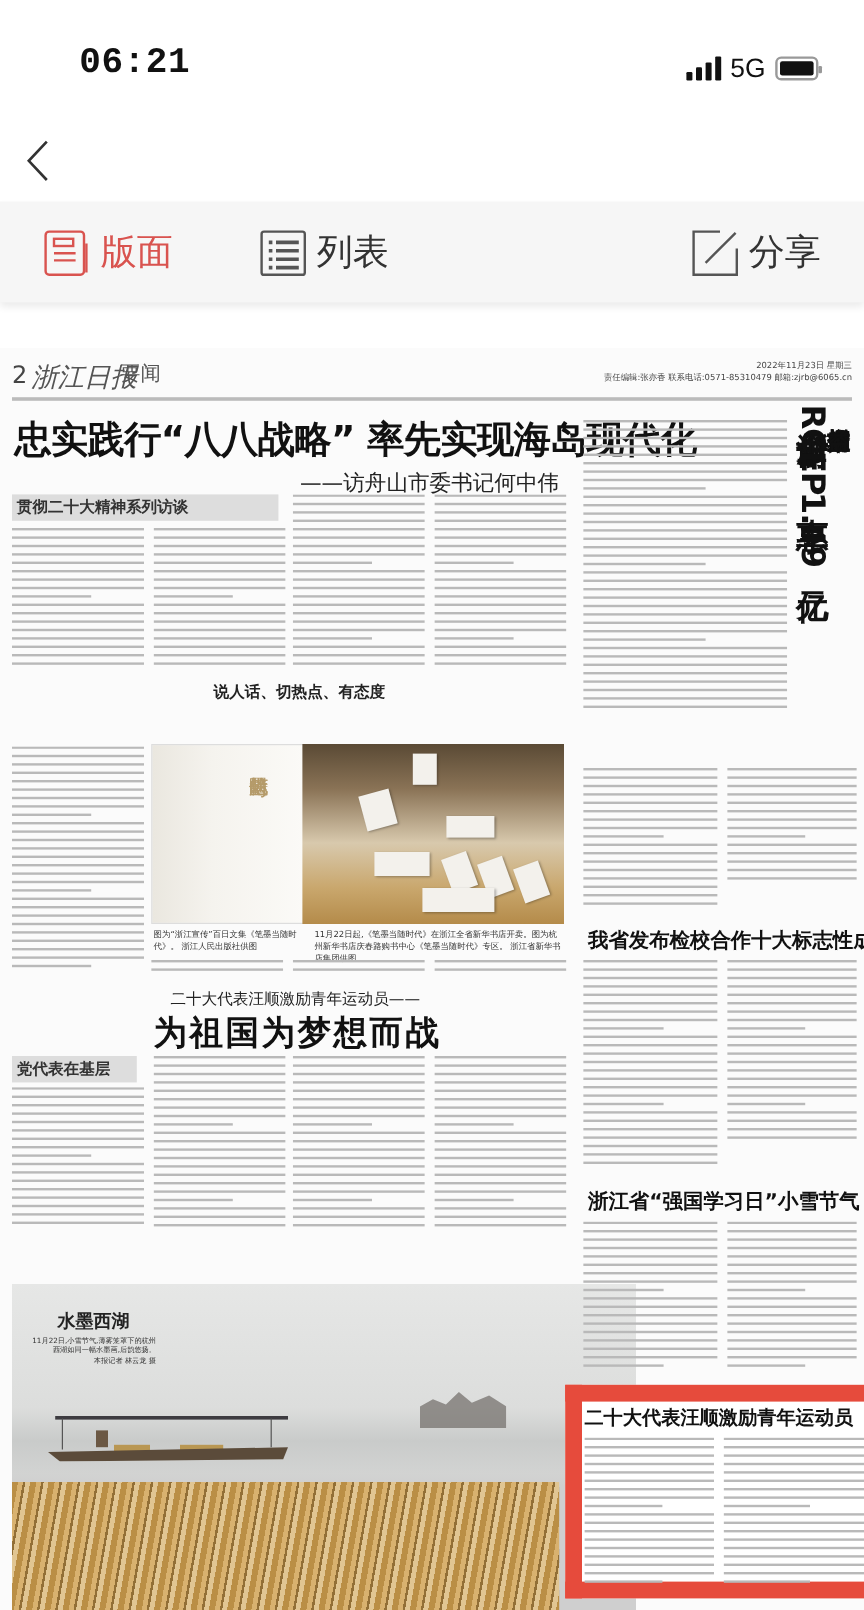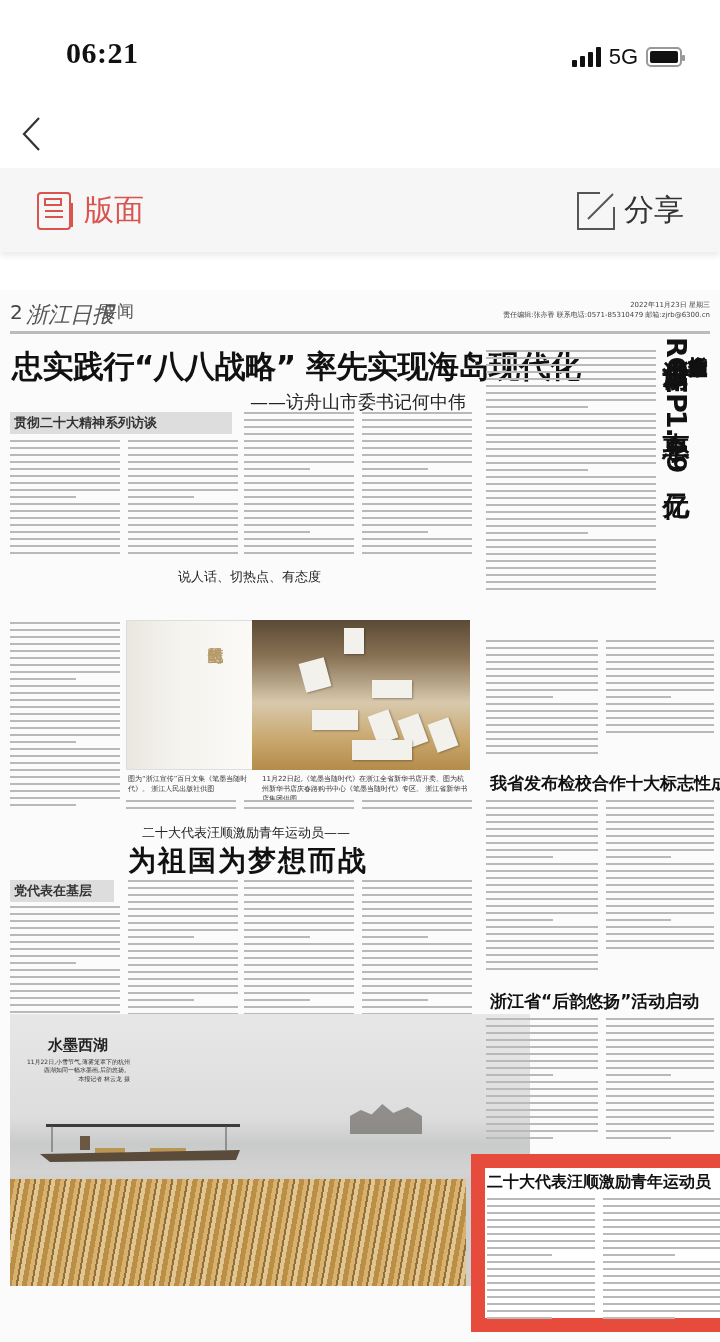--- a/index.html
+++ b/index.html
@@ -1,21 +1,21 @@
 <!DOCTYPE html>
 <html><head>
 <meta charset="utf-8">
 <style>
   * { box-sizing: border-box; margin: 0; padding: 0; }
   html, body { width: 720px; height: 1342px; overflow: hidden; background: #ffffff; }
   body { font-family: "DejaVu Sans", "Liberation Sans", sans-serif; color: #111; position: relative; }
 
   
   .status-bar { position: absolute; left: 0; top: 0; width: 720px; height: 100px; }
-  .status-time { position: absolute; left: 66px; top: 36px; font-size: 30px; font-weight: bold; font-family: Liberation Serif, serif; letter-spacing: 0.5px; }
+  .status-time { position: absolute; left: 66px; top: 36px; font-size: 30px; font-weight: bold; font-family: Liberation Mono, monospace; letter-spacing: 0.5px; }
   .status-right { position: absolute; right: 38px; top: 44px; display: flex; align-items: center; gap: 8px; }
   .signal { display: flex; align-items: flex-end; gap: 3px; height: 20px; }
   .signal span { width: 5px; background: #111; border-radius: 1px; display: block; }
   .net-label { font-size: 22px; font-family: "Liberation Sans", sans-serif; }
   .battery { width: 36px; height: 20px; border: 2px solid #999; border-radius: 5px; padding: 2px; position: relative; }
   .battery-fill { width: 100%; height: 100%; background: #111; border-radius: 2px; }
   .battery::after { content: ""; position: absolute; right: -5px; top: 6px; width: 3px; height: 6px; background: #999; border-radius: 1px; }
 
   
   .nav-bar { position: absolute; left: 0; top: 100px; width: 720px; height: 68px; }
@@ -50,21 +50,21 @@
 
   .caption { position: absolute; font-size: 7px; color: #333; }
 
   
   .book-photo { position: absolute; left: 126px; top: 330px; width: 128px; height: 150px; background: linear-gradient(90deg,#eae7df 0%,#f5f3ee 40%,#fbfaf7 100%); border: 1px solid #ddd; }
   .book-title { position: absolute; left: 80px; top: 14px; writing-mode: vertical-rl; font-family: "DejaVu Serif", serif; font-size: 16px; color: #b59b6a; line-height: 1.1; }
   .store-photo { position: absolute; left: 252px; top: 330px; width: 218px; height: 150px; background:
      linear-gradient(180deg,#5a4a35 0%,#8a7356 25%,#d8c9ad 55%,#c9a76d 80%,#b48b4a 100%); overflow: hidden; }
   .store-photo .box { position: absolute; background: #f3f1ec; box-shadow: 1px 1px 2px rgba(0,0,0,0.3); }
 
-  .lake-photo { position: absolute; left: 10px; top: 724px; width: 520px; height: 272px; overflow: hidden;
+  .lake-photo { position: absolute; left: 10px; top: 780px; width: 520px; height: 272px; overflow: hidden;
      background: linear-gradient(180deg,#e6e7e6 0%,#dcdddc 38%,#c9cbca 48%,#d2d3d2 58%,#cfcfcf 62%); }
   .reeds { position: absolute; left: 0; top: 165px; width: 456px; height: 107px;
      background: repeating-linear-gradient(100deg,#b98b3e 0 5px,#d9b06a 5px 9px,#8f6a2e 9px 11px,#e2c58f 11px 15px); opacity: 0.95; }
   .boat { position: absolute; left: 30px; top: 108px; width: 200px; height: 40px; }
   .pavilion { position: absolute; left: 340px; top: 90px; width: 72px; height: 30px; background: #6f6b66; opacity: 0.7; clip-path: polygon(0 100%,0 40%,15% 20%,30% 35%,45% 0,60% 30%,80% 10%,100% 40%,100% 100%); }
   .lake-title { position: absolute; left: 38px; top: 22px; font-size: 15px; font-weight: bold; color: #222; }
   .lake-caption { position: absolute; left: 14px; top: 44px; width: 106px; font-size: 6px; color: #333; line-height: 1.4; text-align: right; }
 
   .highlight-box { position: absolute; left: 471px; top: 864px; width: 249px; height: 178px; border: 14px solid #e64b3c; border-right: none; background: #fff; }
 </style>
@@ -99,36 +99,54 @@
   <div class="tool active" style="left:36px">
     <svg width="40" height="40" viewBox="0 0 40 40">
       <rect x="2" y="2" width="32" height="36" rx="3" fill="none" stroke="#d9534f" stroke-width="2"></rect>
       <rect x="9" y="8" width="16" height="6" fill="none" stroke="#d9534f" stroke-width="2"></rect>
       <line x1="9" y1="20" x2="27" y2="20" stroke="#d9534f" stroke-width="2"></line>
       <line x1="9" y1="26" x2="27" y2="26" stroke="#d9534f" stroke-width="2"></line>
       <line x1="36" y1="12" x2="36" y2="36" stroke="#d9534f" stroke-width="2"></line>
     </svg>
     <span class="tool-label">版面</span>
   </div>
+  <div class="tool" style="left:216px">
+    <svg width="40" height="40" viewBox="0 0 40 40">
+      <rect x="2" y="2" width="36" height="36" rx="2" fill="none" stroke="#555" stroke-width="2"></rect>
+      <g stroke="#555" stroke-width="3">
+          <line x1="8" y1="11" x2="11" y2="11"></line>
+          <line x1="8" y1="18" x2="11" y2="18"></line>
+          <line x1="8" y1="25" x2="11" y2="25"></line>
+          <line x1="8" y1="32" x2="11" y2="32"></line>
+        </g>
+      <g stroke="#555" stroke-width="3">
+          <line x1="14" y1="11" x2="33" y2="11"></line>
+          <line x1="14" y1="18" x2="33" y2="18"></line>
+          <line x1="14" y1="25" x2="33" y2="25"></line>
+          <line x1="14" y1="32" x2="33" y2="32"></line>
+        </g>
+    </svg>
+    <span class="tool-label">列表</span>
+  </div>
   <div class="tool" style="left:576px">
     <svg width="40" height="40" viewBox="0 0 40 40">
       <polyline points="24,2 2,2 2,38 38,38 38,16" fill="none" stroke="#555" stroke-width="2"></polyline>
       <line x1="12" y1="28" x2="37" y2="3" stroke="#555" stroke-width="2"></line>
     </svg>
     <span class="tool-label">分享</span>
   </div>
 </div>
 
 <div class="paper">
   <div class="masthead">
     <span class="page-no">2</span>
     <span class="paper-name">浙江日报</span>
     <span class="section-name">要闻</span>
     <span class="mast-date">2022年11月23日 星期三</span>
-    <span class="mast-editor">责任编辑:张亦香 联系电话:0571-85310479 邮箱:zjrb@6300.cn</span>
+    <span class="mast-editor">责任编辑:张亦香 联系电话:0571-85310479 邮箱:zjrb@6065.cn</span>
   </div>
   <div class="rule"></div>
 
   <div class="headline" style="left:12px;top:56px;font-size:31px;letter-spacing:-0.5px">忠实践行“八八战略” 率先实现海岛现代化</div>
   <div class="subhead" style="left:250px;top:100px;font-size:18px">——访舟山市委书记何中伟</div>
   <div class="kicker" style="left:10px;top:122px;width:222px">
       <span>贯彻二十大精神系列访谈</span>
     </div>
 
   <div class="col-text" style="left:10px;top:150px;width:110px;height:120px">
@@ -209,21 +227,21 @@
       <div class="line"></div>
       <div class="line"></div>
       <div class="line"></div>
       <div class="line"></div>
       <div class="line short"></div>
       <div class="line"></div>
       <div class="line"></div>
       <div class="line"></div>
     </div>
 
-  <div class="subhead" style="left:178px;top:278px;font-size:13px;font-weight:normal">说人话、切热点、有态度</div>
+  <div class="subhead" style="left:178px;top:278px;font-size:13px;font-weight:bold">说人话、切热点、有态度</div>
   <div class="col-text" style="left:10px;top:332px;width:110px;height:192px">
       <div class="line"></div>
       <div class="line"></div>
       <div class="line"></div>
       <div class="line"></div>
       <div class="line"></div>
       <div class="line"></div>
       <div class="line"></div>
       <div class="line"></div>
       <div class="line short"></div>
@@ -509,21 +527,21 @@
       <div class="line"></div>
       <div class="line"></div>
       <div class="line"></div>
       <div class="line short"></div>
       <div class="line"></div>
       <div class="line"></div>
       <div class="line"></div>
       <div class="line"></div>
     </div>
 
-  <div class="headline" style="left:490px;top:700px;font-size:17px">浙江省“后韵悠扬”活动启动</div>
+  <div class="headline" style="left:490px;top:700px;font-size:17px">浙江省“强国学习日”小雪节气</div>
   <div class="col-text" style="left:486px;top:728px;width:112px;height:130px">
       <div class="line"></div>
       <div class="line"></div>
       <div class="line"></div>
       <div class="line"></div>
       <div class="line"></div>
       <div class="line"></div>
       <div class="line"></div>
       <div class="line"></div>
       <div class="line short"></div>

